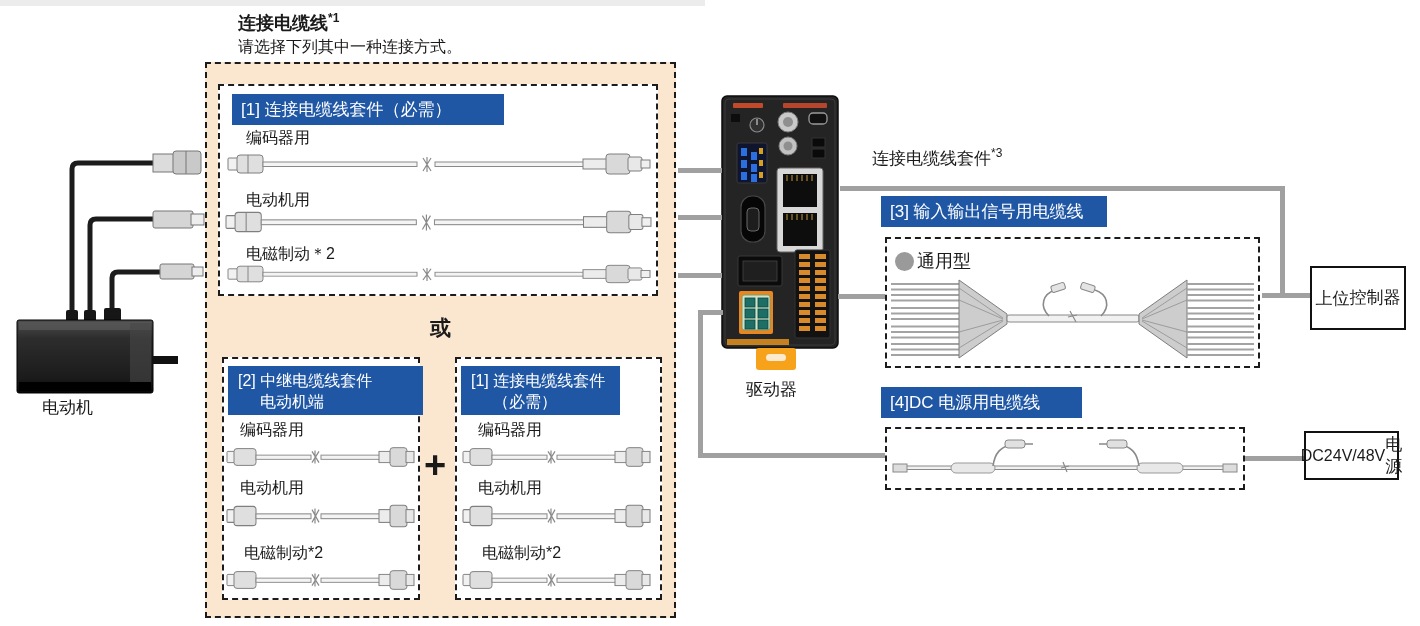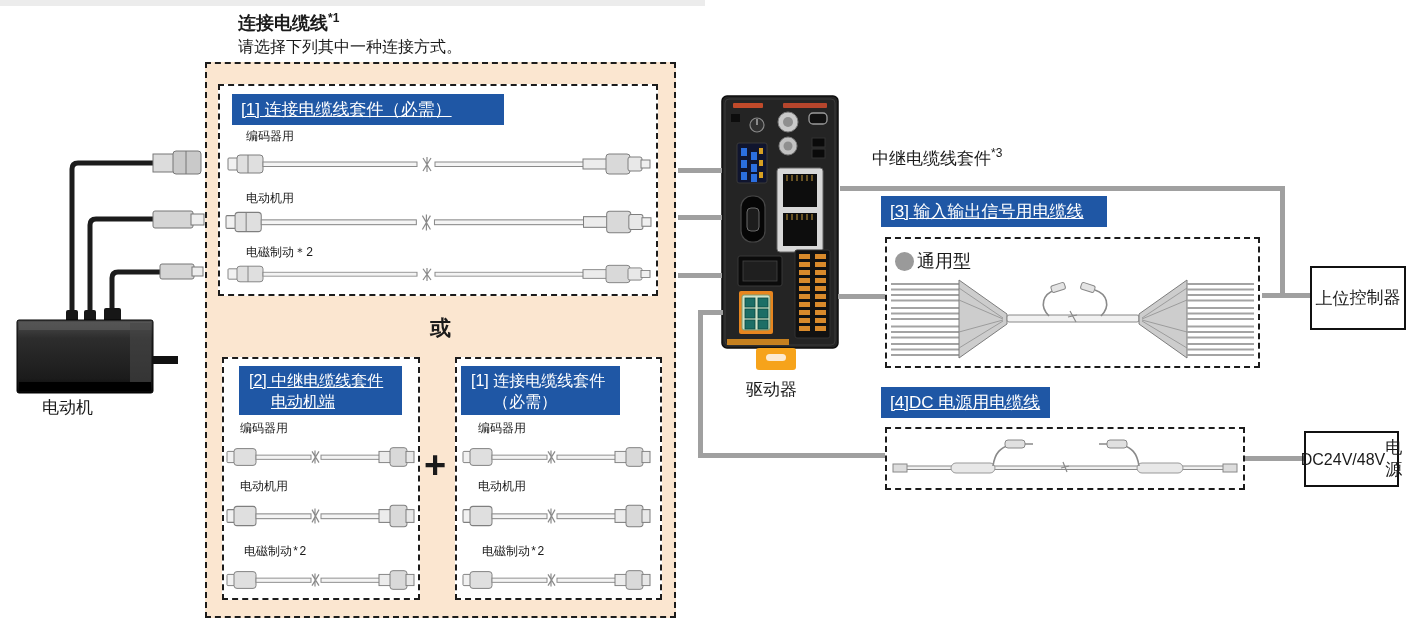--- a/index.html
+++ b/index.html
@@ -7,24 +7,24 @@
   .canvas{position:relative;width:1420px;height:626px;background:#fff;overflow:hidden;}
   .abs{position:absolute;}
   .sliver{background:#ececec;}
   .title-main{font-size:18px;font-weight:bold;line-height:22px;}
   .title-sub{font-size:16px;line-height:20px;margin-top:3px;}
   sup{font-size:12px;}
   .dashed-box{border:2px dashed #1c1c1c;box-sizing:border-box;}
   .peach{background:#fbe6d0;}
   .white{background:#ffffff;}
   .blue-hd{background:#1f57a5;color:#fff;font-size:17px;box-sizing:border-box;}
-  .blue-hd.one{line-height:31px;padding-left:9px;white-space:nowrap;text-decoration:underline;}
+  .blue-hd.one{line-height:31px;padding-left:9px;white-space:nowrap;}
   .blue-hd.two{padding:4px 0 0 10px;line-height:21px;font-size:16px;}
   .blue-hd.two .l2{padding-left:22px;}
-  .cable-label{font-size:12px;white-space:nowrap;font-family:Liberation Mono, monospace;}
+  .cable-label{font-size:16px;white-space:nowrap;}
   .or-label{font-size:21px;font-weight:bold;text-align:center;}
   .plus-label{font-size:38px;font-weight:bold;line-height:38px;}
   .gline{background:#a0a0a0;}
   .net-label{font-size:17px;white-space:nowrap;}
   .io-bullet{display:inline-block;width:19px;height:19px;border-radius:50%;background:#9a9a9a;vertical-align:middle;margin-right:3px;}
   .io-type{font-size:18px;vertical-align:middle;}
   .io-row{white-space:nowrap;}
   .end-box{border:2.5px solid #111;box-sizing:border-box;background:#fff;display:flex;flex-direction:row;align-items:center;justify-content:center;text-align:center;}
   .end-box .ln1{font-size:16px;line-height:21px;}
   .end-box .ln2{font-size:17px;line-height:22px;}
@@ -157,21 +157,21 @@
       <use href="#cable-long"></use>
     </svg>
   <div class="abs cable-label" style="left:246px;top:244px;">电磁制动＊2</div>
   <svg class="abs" style="left:227px;top:261px;" width="425" height="26" preserveAspectRatio="none" viewBox="0 0 425 30">
       <use href="#cable-long"></use>
     </svg>
 
   <div class="abs or-label" style="left:205px;top:314px;width:471px;">或</div>
 
   <div class="abs dashed-box white" style="left:222px;top:357px;width:198px;height:243px;"></div>
-  <div class="abs blue-hd two" style="left:239px;top:366px;width:163px;height:49px;text-decoration:underline;">
+  <div class="abs blue-hd two" style="left:228px;top:366px;width:195px;height:49px;">
     <div class="l1">[2] 中继电缆线套件</div>
     <div class="l2">电动机端</div>
   </div>
   <div class="abs cable-label" style="left:240px;top:420px;">编码器用</div>
   <svg class="abs" style="left:226px;top:443px;" width="190" height="28" preserveAspectRatio="none" viewBox="0 0 190 30">
       <use href="#cable-short"></use>
     </svg>
   <div class="abs cable-label" style="left:240px;top:478px;">电动机用</div>
   <svg class="abs" style="left:226px;top:500px;" width="190" height="32" preserveAspectRatio="none" viewBox="0 0 190 30">
       <use href="#cable-short"></use>
@@ -329,40 +329,40 @@
   <div class="abs gline" style="left:678px;top:273px;width:44px;height:5px;"></div>
   <div class="abs gline" style="left:840px;top:186px;width:445px;height:5px;"></div>
   <div class="abs gline" style="left:1280px;top:186px;width:5px;height:110px;"></div>
   <div class="abs gline" style="left:1262px;top:293px;width:48px;height:5px;"></div>
   <div class="abs gline" style="left:838px;top:294px;width:47px;height:5px;"></div>
   <div class="abs gline" style="left:698px;top:310px;width:25px;height:5px;"></div>
   <div class="abs gline" style="left:698px;top:310px;width:5px;height:148px;"></div>
   <div class="abs gline" style="left:698px;top:453px;width:188px;height:5px;"></div>
   <div class="abs gline" style="left:1245px;top:456px;width:66px;height:5px;"></div>
 
-  <div class="abs net-label" style="left:872px;top:146px;"><span>中继电缆线套件</span><sup>*3</sup></div>
+  <div class="abs net-label" style="left:872px;top:146px;"><span>连接电缆线套件</span><sup>*3</sup></div>
 
   <div class="abs blue-hd one" style="left:881px;top:196px;width:226px;height:31px;">[3] 输入输出信号用电缆线</div>
   <div class="abs dashed-box white" style="left:885px;top:237px;width:375px;height:131px;"></div>
   <div class="abs io-row" style="left:895px;top:249px;">
     <span class="io-bullet"></span><span class="io-type">通用型</span>
   </div>
   <svg class="abs" style="left:889px;top:274px;" width="367" height="90">
       <use href="#io-cable-art"></use>
     </svg>
 
   <div class="abs end-box host" style="left:1310px;top:266px;width:96px;height:64px;">
     <div class="ln1">上位</div>
     <div class="ln2">控制器</div>
   </div>
 
-  <div class="abs blue-hd one" style="left:881px;top:387px;width:169px;height:31px;">[4]DC 电源用电缆线</div>
+  <div class="abs blue-hd one" style="left:881px;top:387px;width:201px;height:31px;">[4]DC 电源用电缆线</div>
   <div class="abs dashed-box white" style="left:885px;top:427px;width:360px;height:63px;"></div>
   <svg class="abs" style="left:891px;top:433px;" width="348" height="52">
       <use href="#dc-cable-art"></use>
     </svg>
 
-  <div class="abs end-box" style="left:1304px;top:431px;width:95px;height:56px;">
+  <div class="abs end-box" style="left:1304px;top:431px;width:95px;height:49px;">
     <div class="ln1">DC24V/48V</div>
     <div class="ln2">电源</div>
   </div>
 
 </div>
 
 </body></html>

